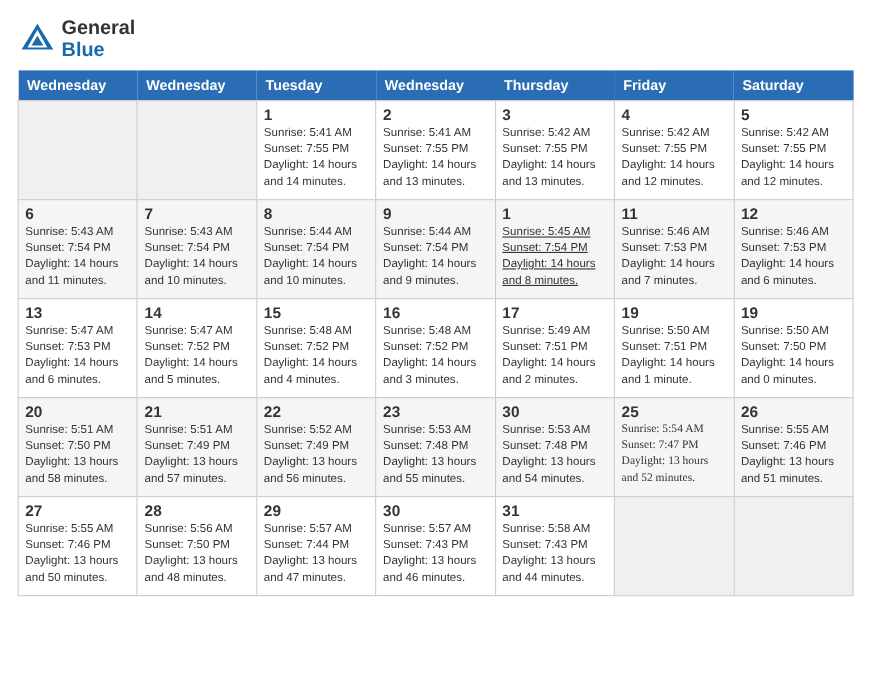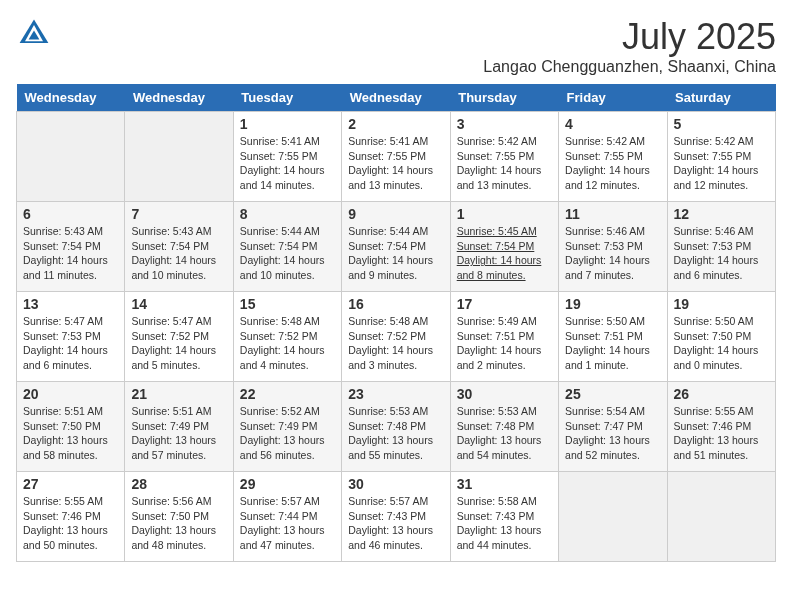--- a/index.html
+++ b/index.html
@@ -95,24 +95,24 @@
 </head>
 <body>
 
 <div class="header">
   <div class="logo">
     <svg class="logo-icon" viewBox="0 0 40 40">
       <polygon points="20,4 36,30 4,30" fill="#1a6aad"></polygon>
       <polygon points="20,10 30,28 10,28" fill="white"></polygon>
       <polygon points="20,16 26,26 14,26" fill="#1a6aad"></polygon>
     </svg>
-  </div>
-  <div class="title-block">
-    <div class="month-title">July 2025</div>
-    <div class="location-title">Langao Chengguanzhen, Shaanxi, China</div>
+    <div class="logo-text">
+      <span class="logo-general">General</span>
+      <span class="logo-blue">Blue</span>
+    </div>
   </div>
 </div>
 
 <table>
   <thead>
     <tr>
     <th>Wednesday</th>
         <th>Wednesday</th>
         <th>Tuesday</th>
         <th>Wednesday</th>
@@ -270,21 +270,21 @@
 Daylight: 13 hours and 55 minutes.</div>
         </td>
         <td>
           <span class="day-number">30</span>
           <div class="day-info" style="white-space: pre-line;">Sunrise: 5:53 AM
 Sunset: 7:48 PM
 Daylight: 13 hours and 54 minutes.</div>
         </td>
         <td>
           <span class="day-number">25</span>
-          <div class="day-info" style="white-space: pre-line;">Sunrise: 5:54 AM
+          <div class="day-info" style="white-space: pre-line; font-family: Liberation Serif, serif;">Sunrise: 5:54 AM
 Sunset: 7:47 PM
 Daylight: 13 hours and 52 minutes.</div>
         </td>
         <td>
           <span class="day-number">26</span>
           <div class="day-info" style="white-space: pre-line;">Sunrise: 5:55 AM
 Sunset: 7:46 PM
 Daylight: 13 hours and 51 minutes.</div>
         </td>
       </tr>

